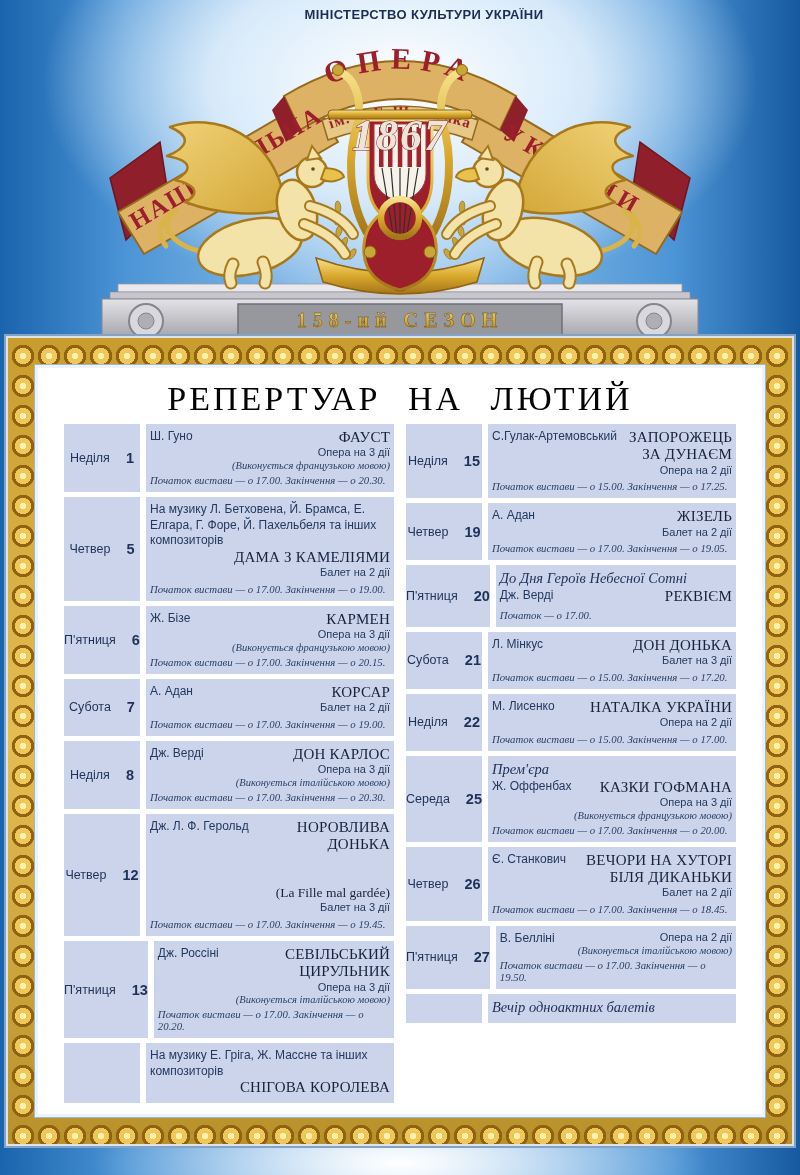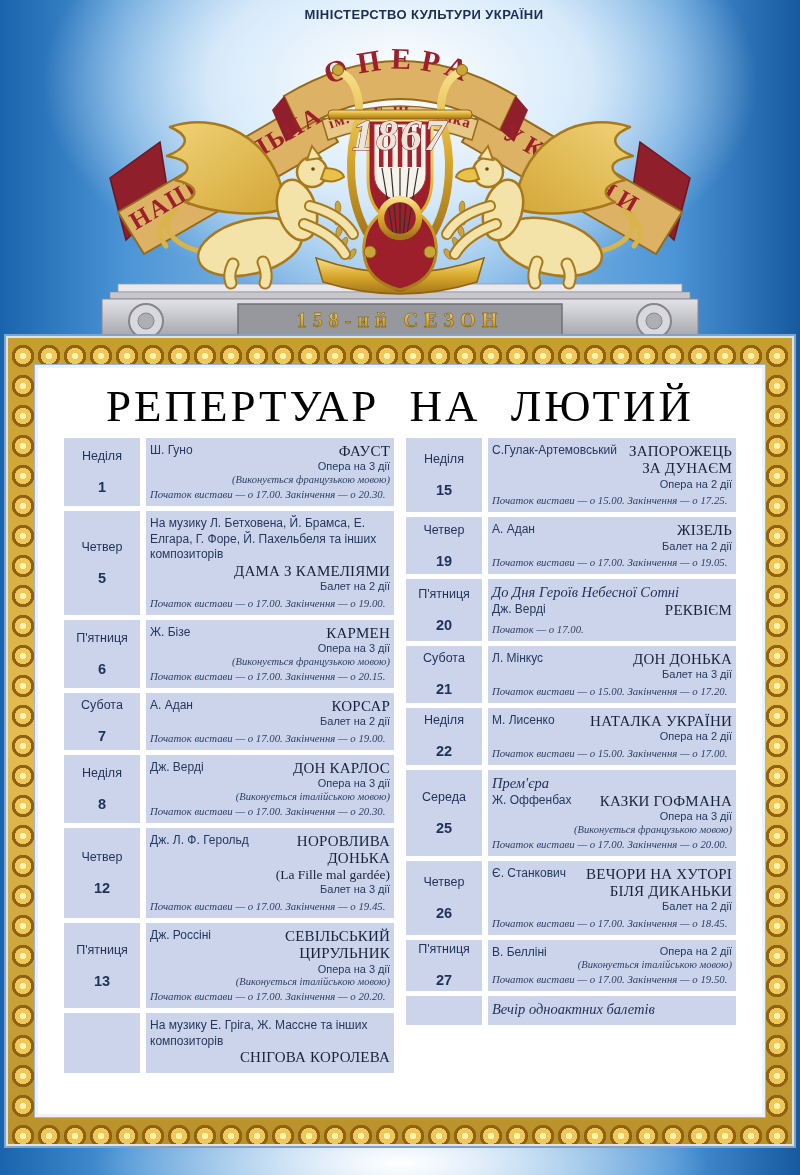--- a/index.html
+++ b/index.html
@@ -20,36 +20,36 @@
     box-shadow:0 0 0 2px #dde3ea,0 0 0 4px #84a3c4;}
   .framed::before{content:"";position:absolute;inset:0;
     background-image:radial-gradient(circle at 50% 50%, #fff4ae 0 3px, #f0c75a 3px 8px, #8f6312 8px 11px, rgba(0,0,0,0) 11.5px);
     background-size:26px 30px;background-position:2px 3px;}
   .content{position:absolute;inset:30px;background:#fff;
     box-shadow:0 0 0 3px #eef3fa,0 0 0 4px #9db6d8;overflow:hidden;}
   .years-box{position:absolute;top:-31px;left:50%;transform:translateX(-50%);
     background:#fff;padding:5px 28px 4px;font-family:"Liberation Serif",serif;
     font-size:21px;letter-spacing:1px;color:#050505;z-index:5;white-space:nowrap;}
   h1.main-title{margin:12px 0 2px;text-align:center;font-family:"Liberation Serif",serif;
-    font-weight:400;font-size:45px;letter-spacing:3px;word-spacing:16px;color:#030303;}
+    font-weight:400;font-size:34px;letter-spacing:3px;word-spacing:16px;color:#030303;}
   
   .schedule{display:flex;gap:12px;padding:4px 26px 0;}
   .col{flex:1;min-width:0;}
   .row{display:flex;gap:6px;margin-bottom:5px;}
-  .day-cell{flex:0 0 76px;background:#cbd4ea;display:flex;flex-direction:column;
+  .day-cell{flex:0 0 76px;background:#cbd4ea;display:flex;flex-direction:row;
     align-items:center;justify-content:center;gap:16px;}
   .day-name{font-size:12.5px;color:#1e3158;}
   .day-num{font-size:14.5px;font-weight:bold;color:#1e3158;}
   .event-cell{flex:1;min-width:0;background:#cbd4ea;padding:5px 4px 6px;}
   .ev-note{text-align:left;font-family:"Liberation Serif",serif;font-style:italic;
     font-size:14.5px;color:#20335a;margin-bottom:1px;}
   .ev-composer{float:left;font-size:12px;color:#24395f;padding-right:6px;line-height:1.3;}
   .ev-title{text-align:right;font-family:"Liberation Serif",serif;font-size:15px;
     letter-spacing:.2px;color:#16233f;line-height:1.15;}
-  .ev-subtitle{text-align:right;font-family:"Liberation Serif",serif;font-size:13.5px;color:#16233f;}
+  .ev-subtitle{text-align:right;font-family:"Liberation Serif",serif;font-size:13.5px;color:#16233f;margin-top:32px;}
   .ev-type{text-align:right;font-size:11px;color:#24395f;line-height:1.25;}
   .ev-lang{text-align:right;font-family:"Liberation Serif",serif;font-style:italic;
     font-size:10.5px;color:#2c4166;}
   .ev-time{clear:both;font-family:"Liberation Serif",serif;font-style:italic;
     font-size:10.8px;color:#2c4166;padding-top:3px;}
 </style>
 </head>
 <body>
 
 <div class="ministry">МІНІСТЕРСТВО КУЛЬТУРИ УКРАЇНИ</div>

